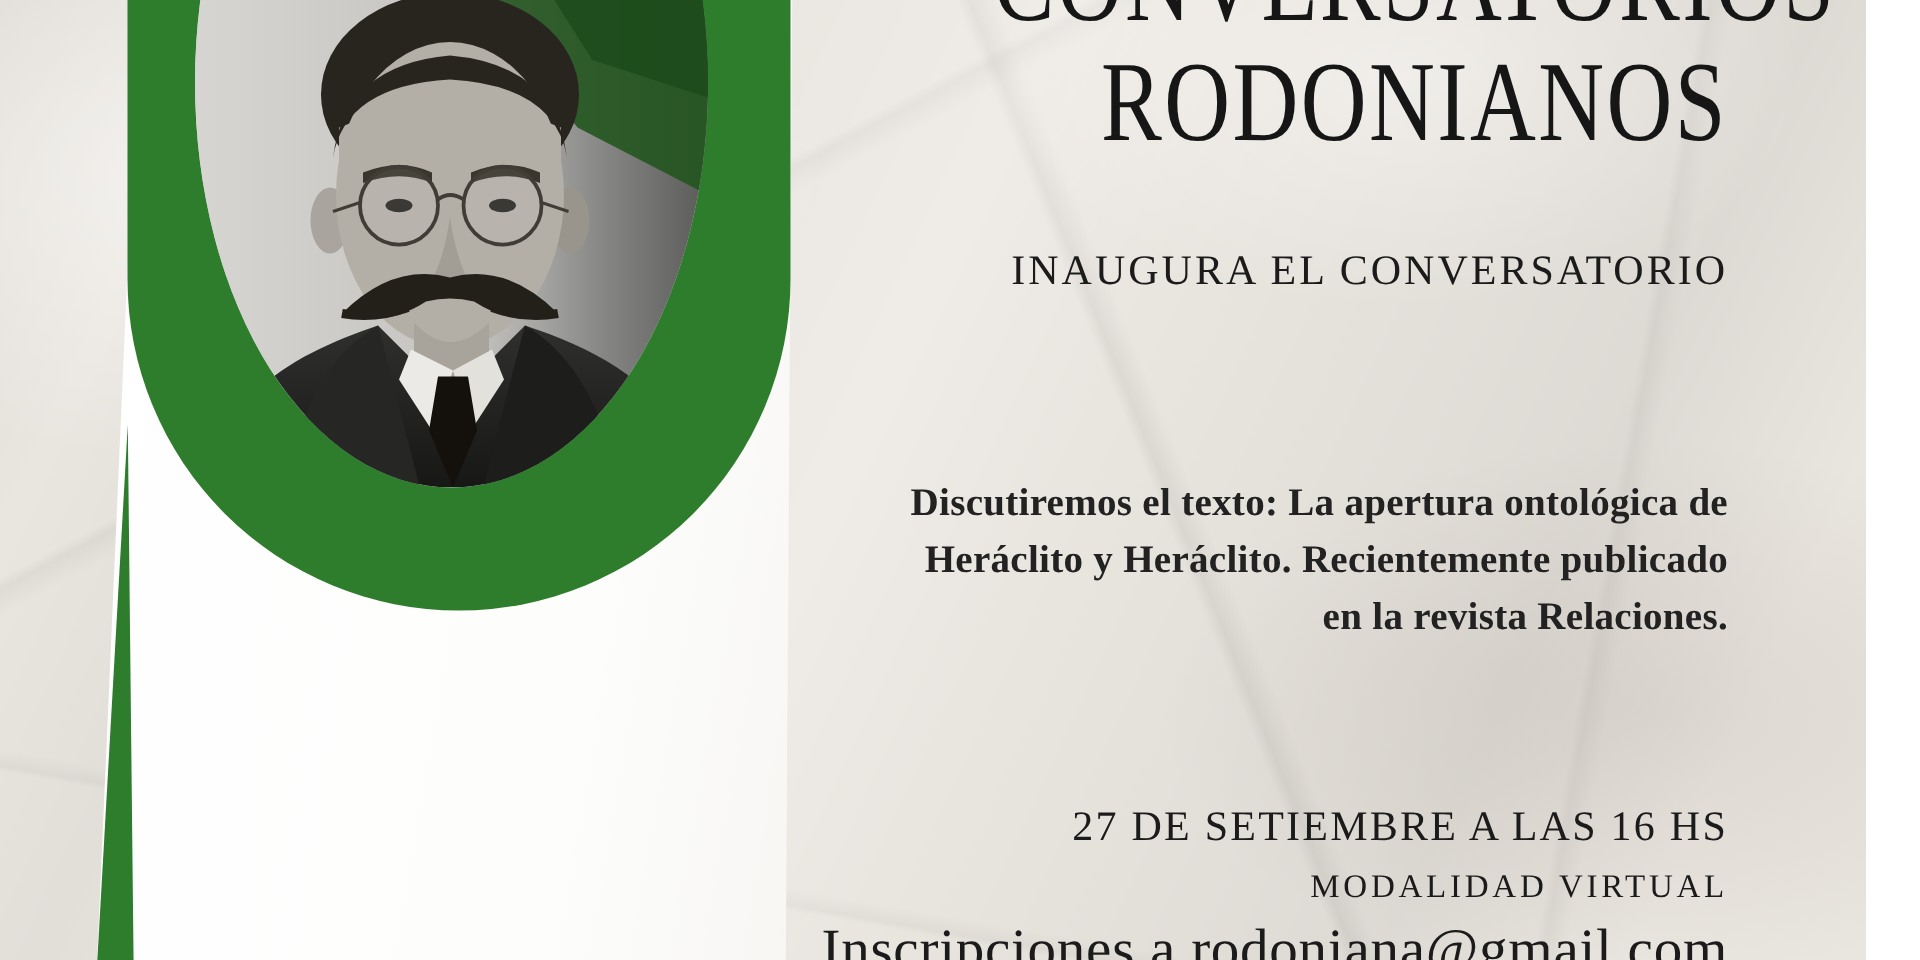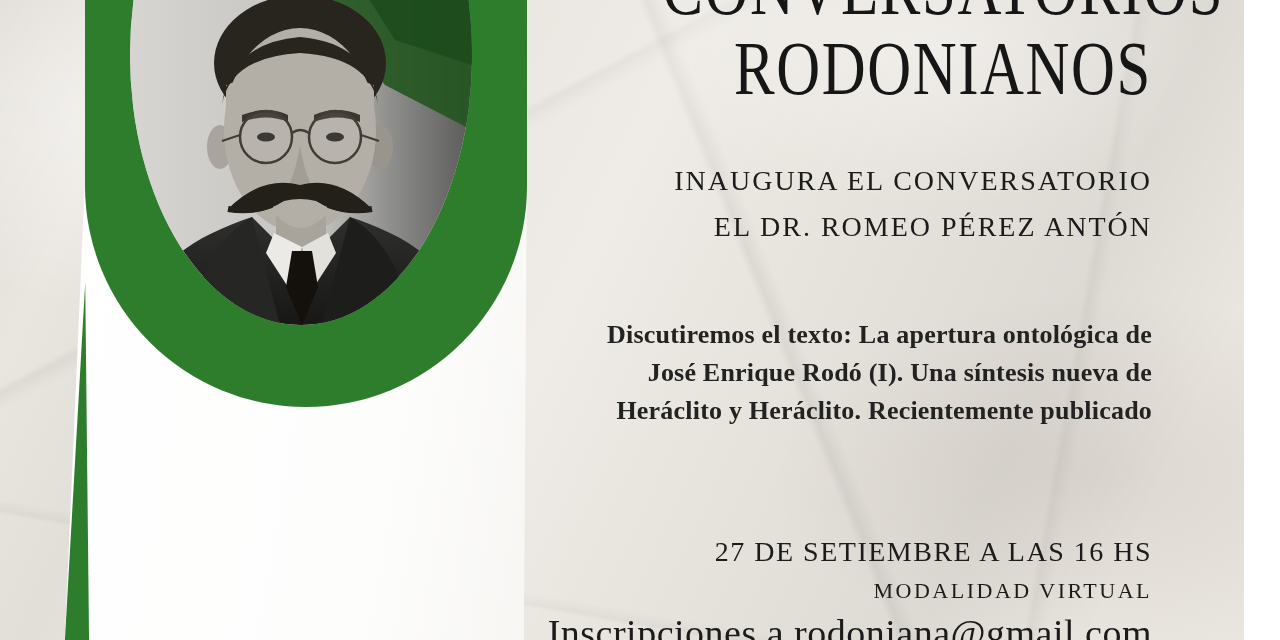--- a/index.html
+++ b/index.html
@@ -135,27 +135,26 @@
   </div>
 
   <div class="content">
     <div class="title">
       <div class="line">CONVERSATORIOS</div>
       <div class="line">RODONIANOS</div>
     </div>
 
     <div class="subtitle">
       <div class="line">INAUGURA EL CONVERSATORIO</div>
-      <div class="line">EL DR. ROMEO PÉREZ ANTÓN</div>
     </div>
 
     <div class="desc">
       <div class="line">Discutiremos el texto: La apertura ontológica de</div>
-      <div class="line">José Enrique Rodó (I). Una síntesis nueva de</div>
       <div class="line">Heráclito y Heráclito. Recientemente publicado</div>
+      <div class="line">en la revista Relaciones.</div>
     </div>
 
     <div class="when">
       <div class="line">27 DE SETIEMBRE A LAS 16 HS</div>
     </div>
 
     <div class="modality">
       <div class="line">MODALIDAD VIRTUAL</div>
     </div>
 

